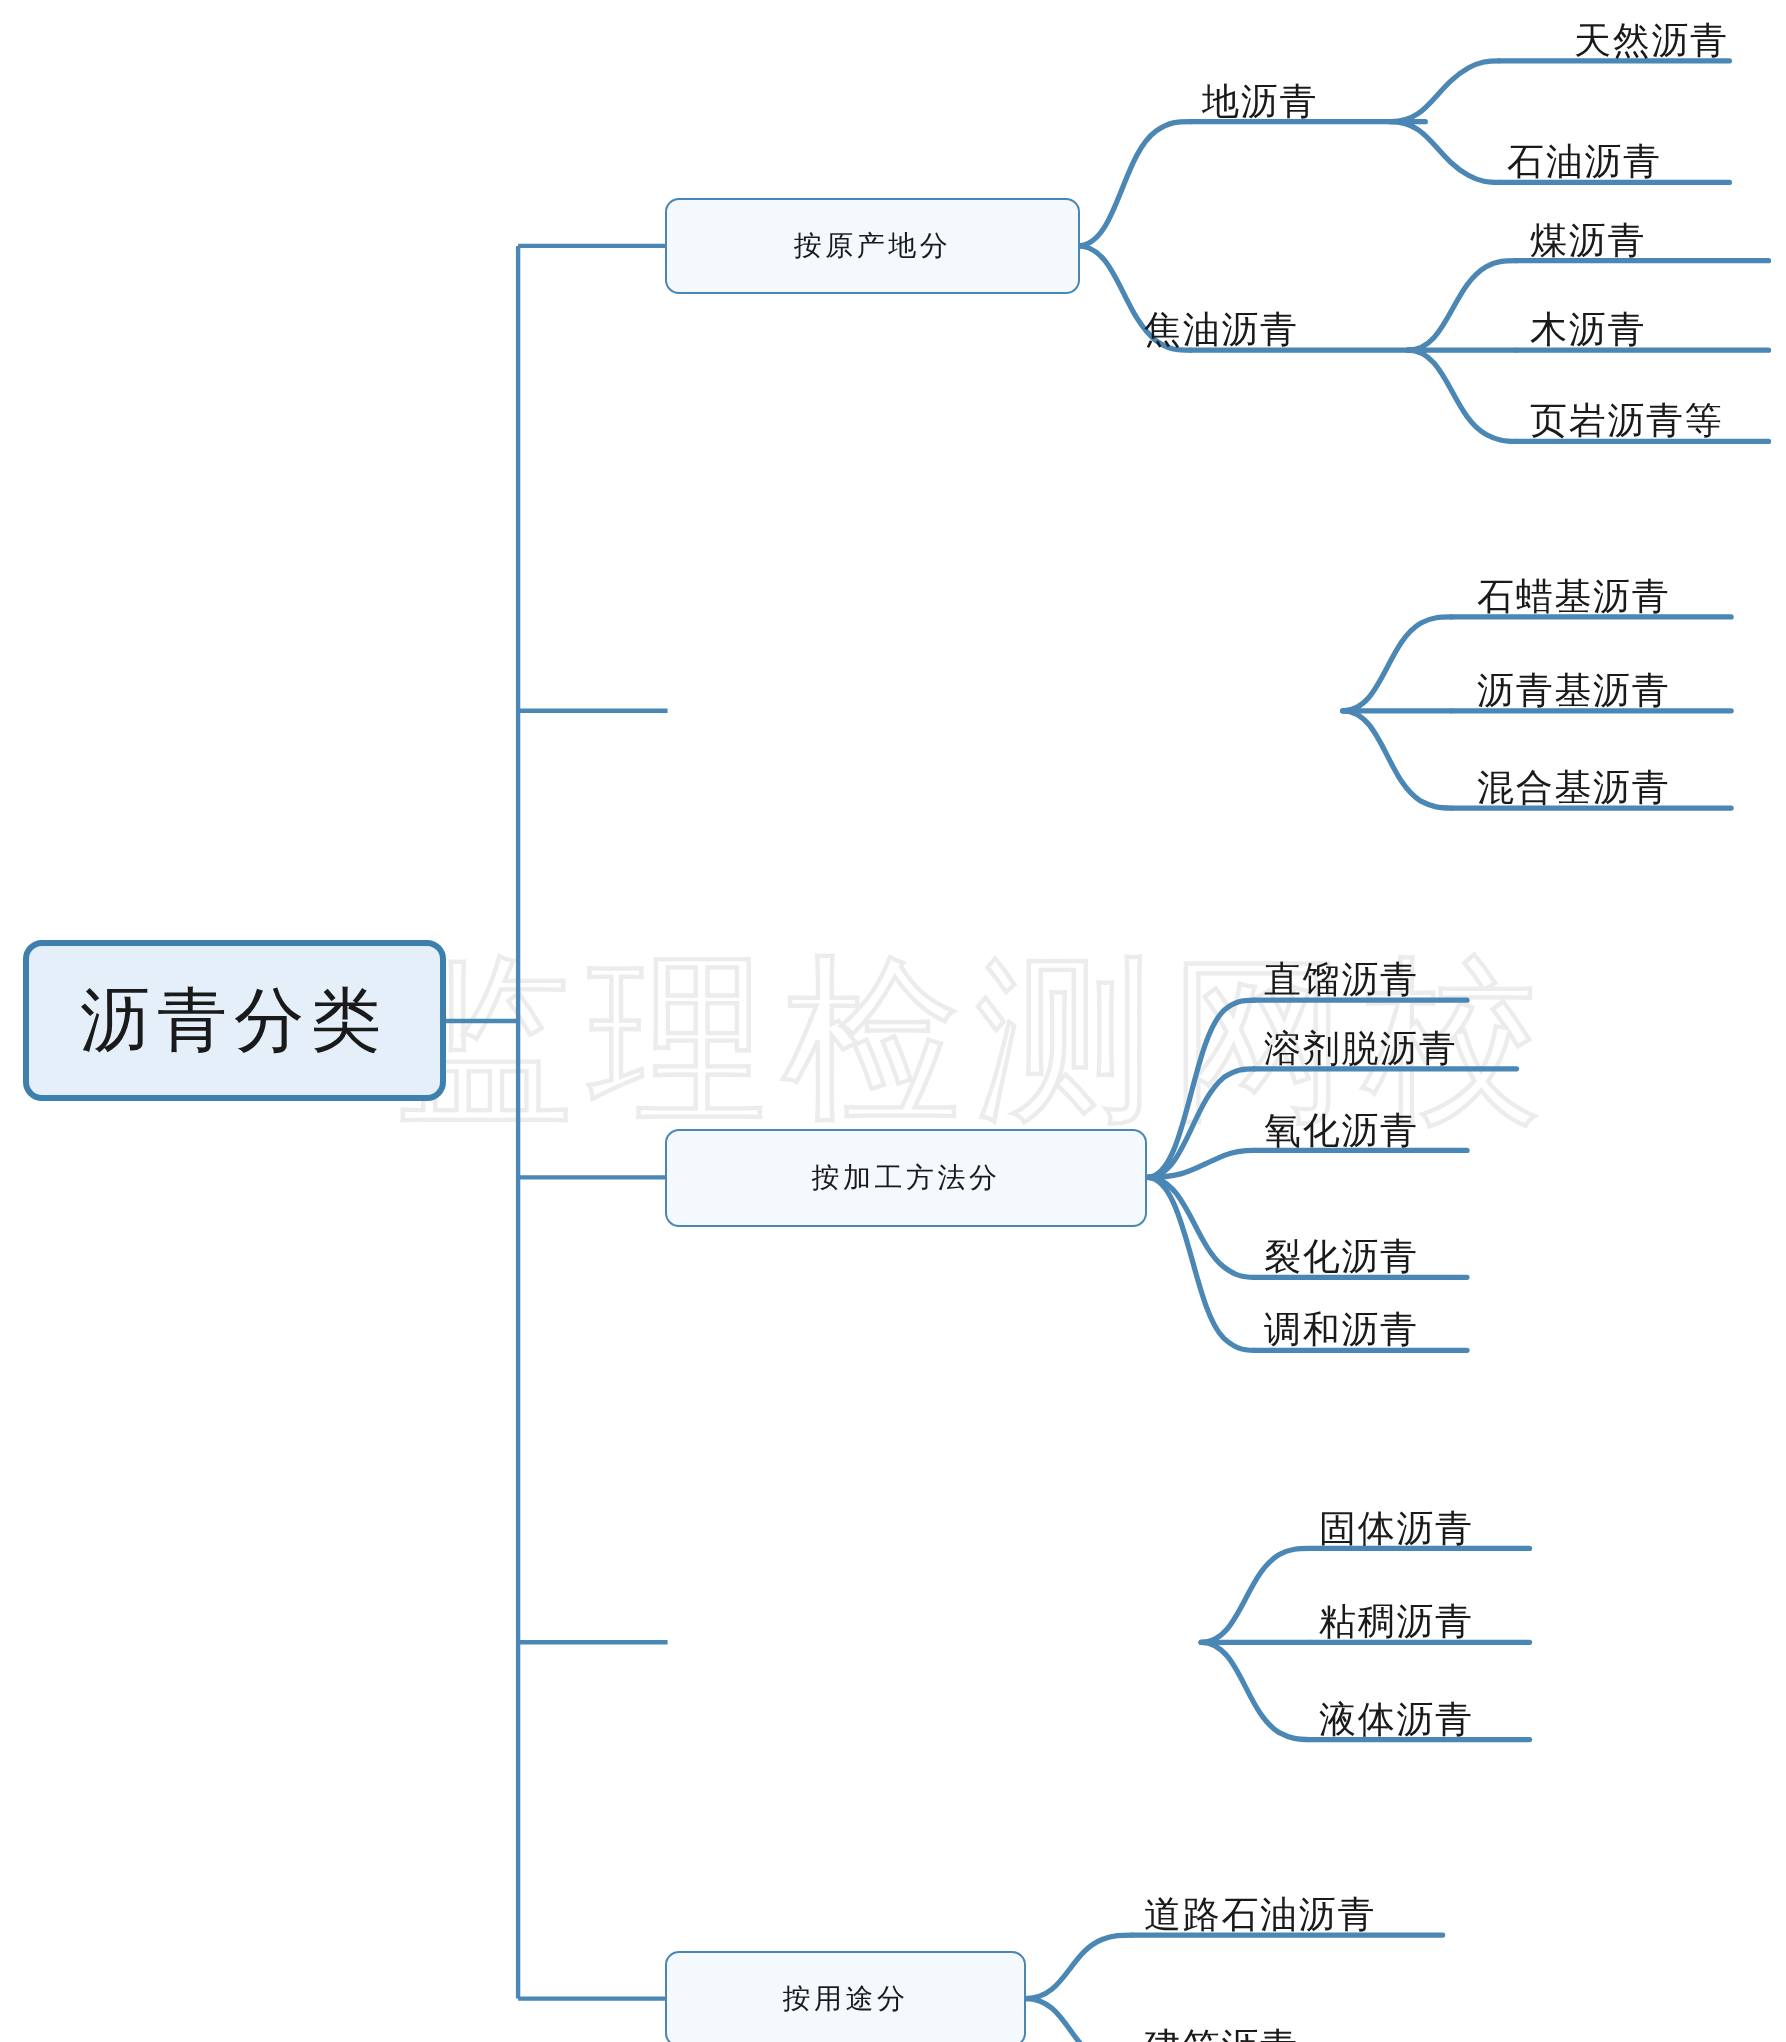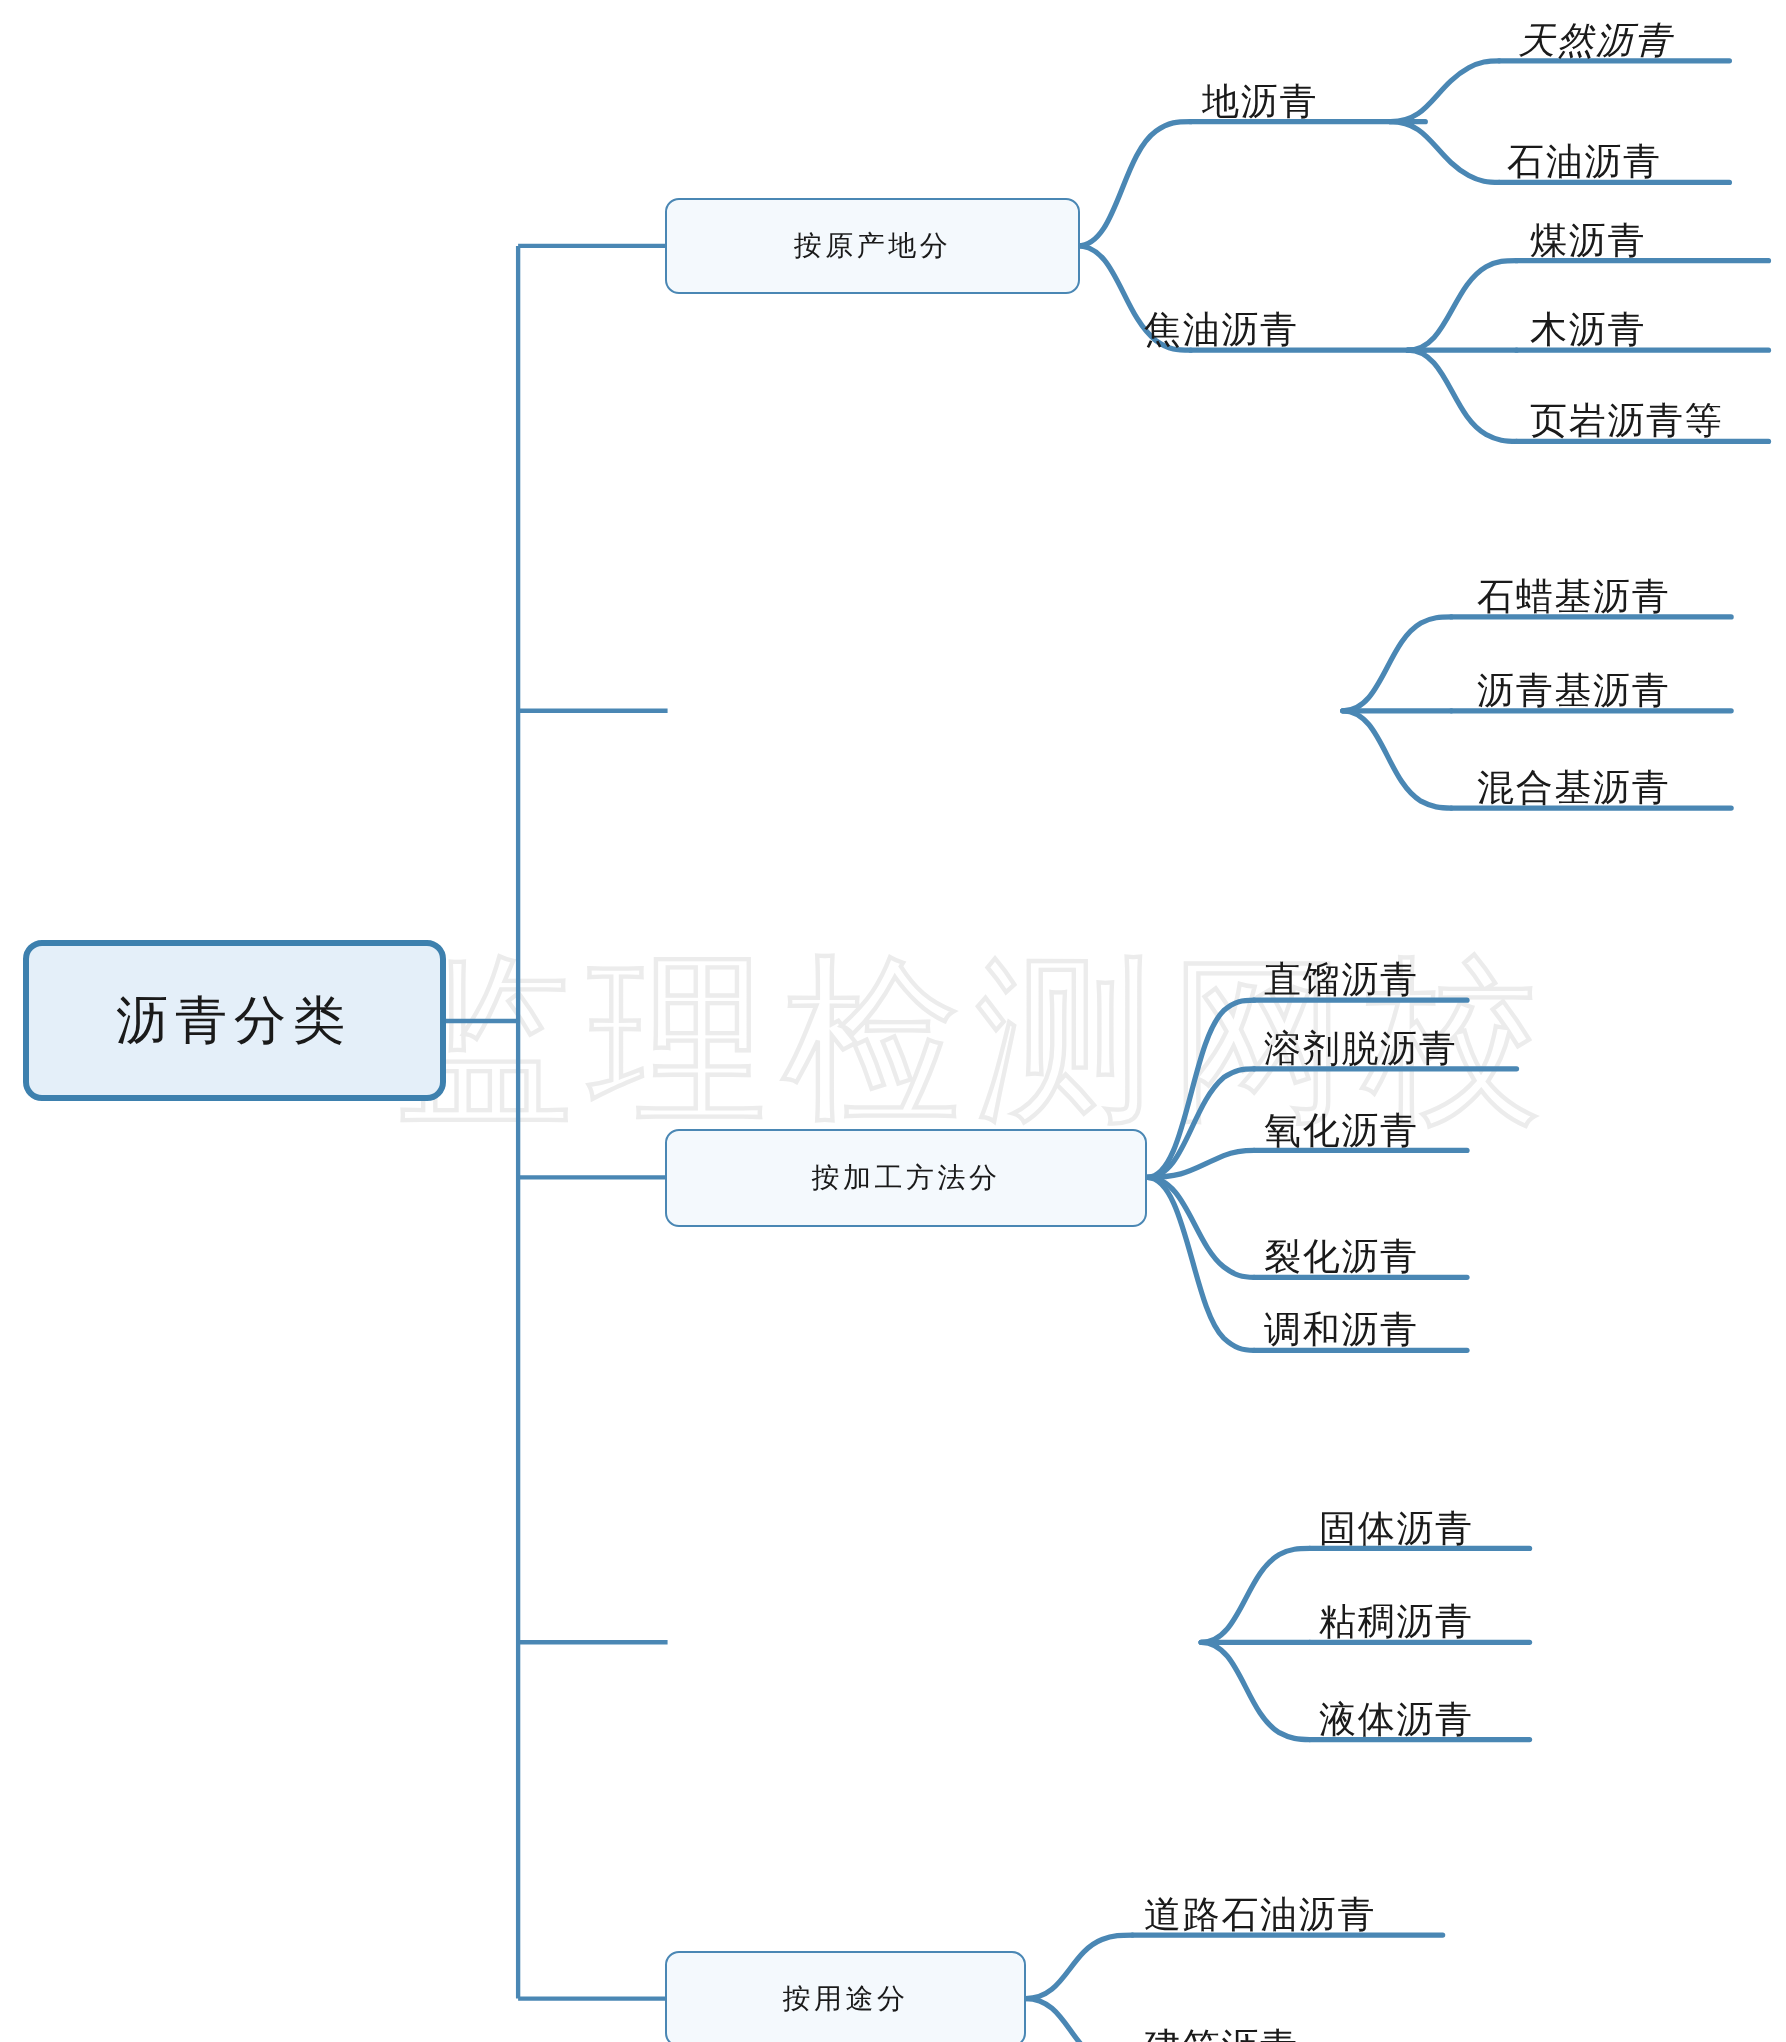--- a/index.html
+++ b/index.html
@@ -45,21 +45,21 @@
     display: flex;
     align-items: center;
     justify-content: center;
     color: #1a1a1a;
     white-space: nowrap;
   }
   .root-node {
     background: #e4eff9;
     border: 6px solid #3d80ae;
     border-radius: 19px;
-    font-size: 52px;
+    font-size: 70px;
     letter-spacing: 7px;
   }
   .branch-node {
     background: #f4f9fd;
     border: 2.6px solid #4a87b4;
     border-radius: 14px;
     font-size: 28px;
     letter-spacing: 3.5px;
   }
   .leaf-label {
@@ -176,21 +176,21 @@
   </div>
 
 
   <div class="node branch-node" style="left:665px; top:1951px; width:361px; height:96px;">
     <span>按用途分</span>
   </div>
 
   <div class="mid-label" style="left:1202px; top:83px;">地沥青</div>
   <div class="mid-label" style="left:1144px; top:311px;">焦油沥青</div>
 
-  <div class="leaf-label" style="left:1518px; top:22px;font-style:italic;">天然沥青</div>
+  <div class="leaf-label" style="left:1574px; top:22px;">天然沥青</div>
   <div class="leaf-label" style="left:1507px; top:143px;">石油沥青</div>
 
   <div class="leaf-label" style="left:1530px; top:222px;">煤沥青</div>
   <div class="leaf-label" style="left:1530px; top:311px;">木沥青</div>
   <div class="leaf-label" style="left:1530px; top:402px;">页岩沥青等</div>
 
   <div class="leaf-label" style="left:1477px; top:578px;">石蜡基沥青</div>
   <div class="leaf-label" style="left:1477px; top:672px;">沥青基沥青</div>
   <div class="leaf-label" style="left:1477px; top:769px;">混合基沥青</div>
 

